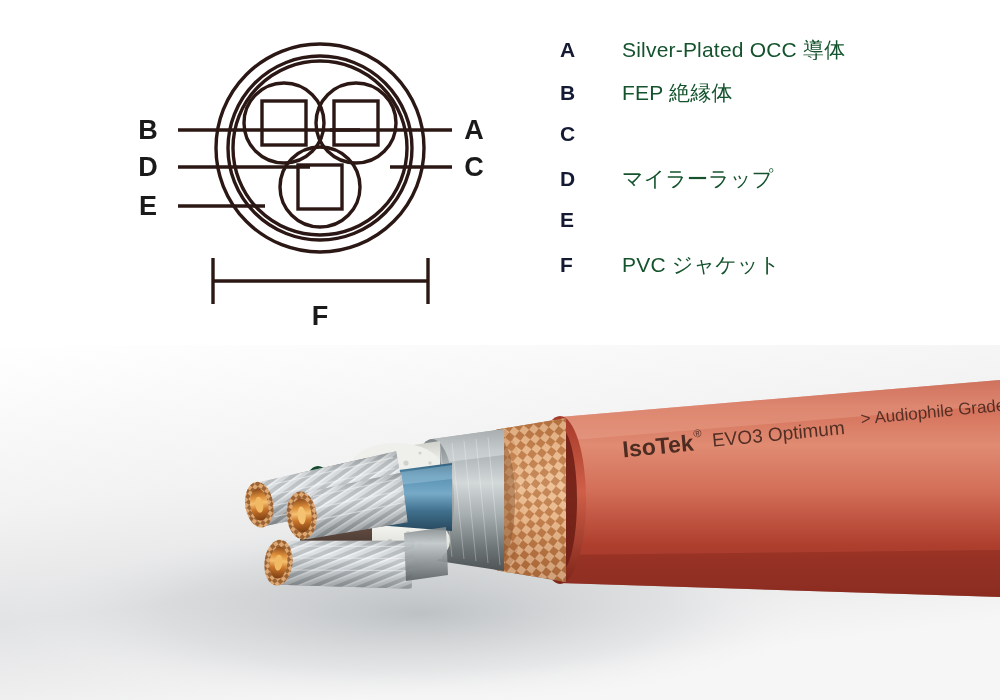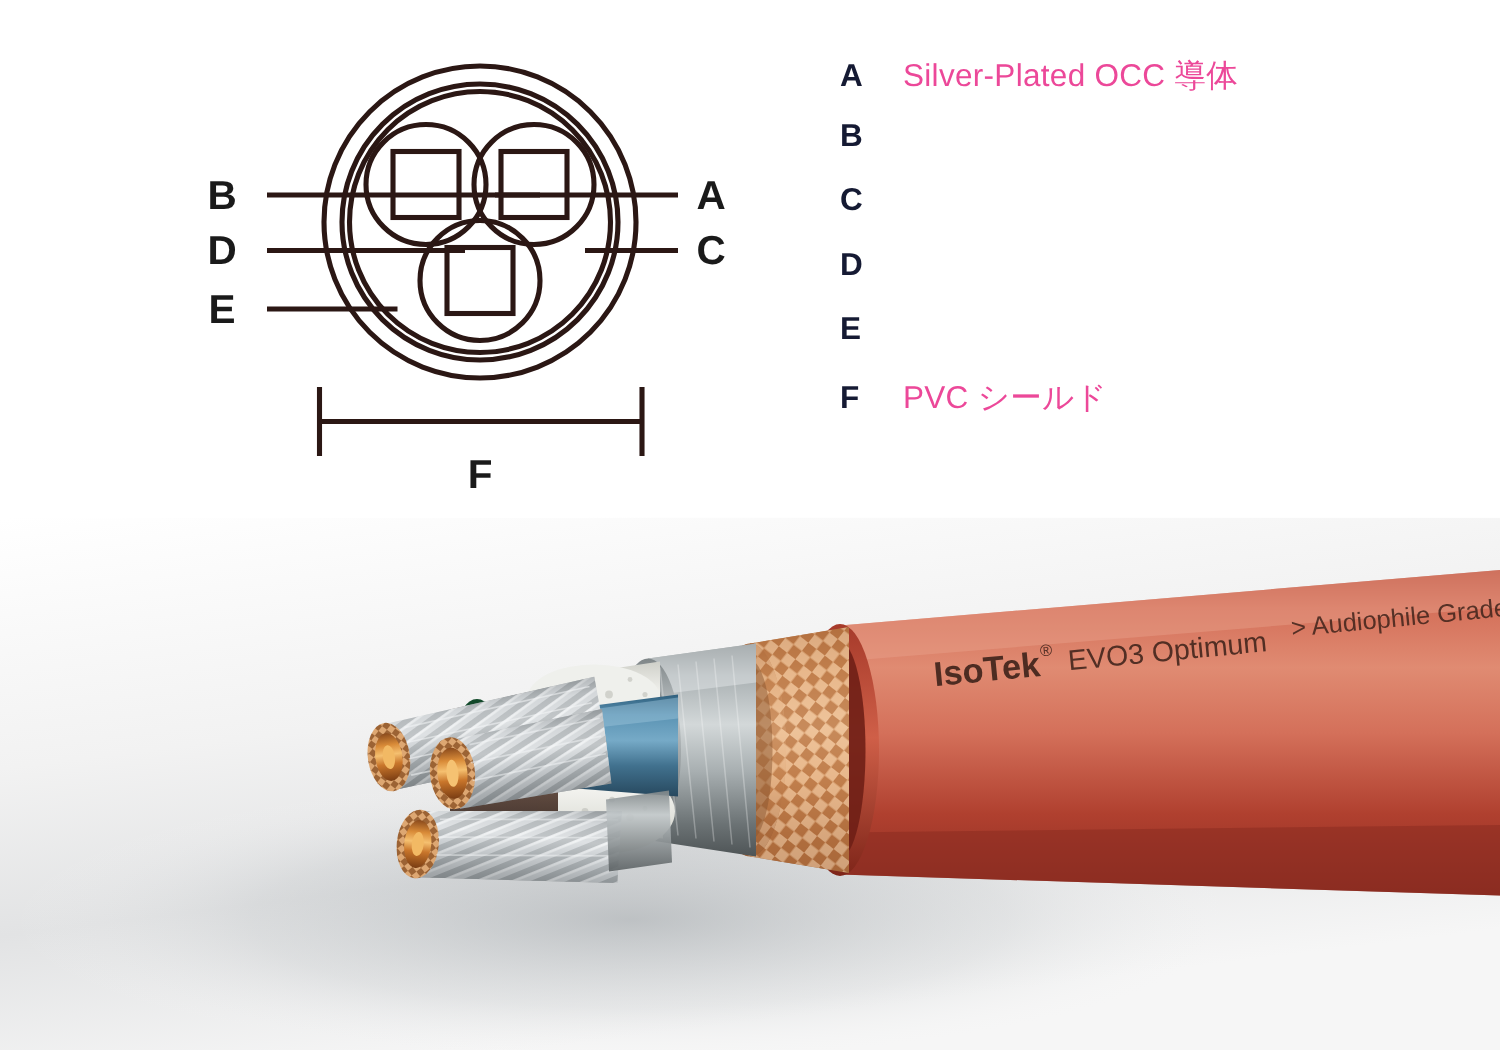--- a/index.html
+++ b/index.html
@@ -19,22 +19,22 @@
 
   
   #legend{position:absolute;left:560px;top:36px;width:430px;}
   .legend-row{display:flex;align-items:baseline;height:43px;}
   .legend-letter{
     width:42px;flex:0 0 42px;
     font-size:21px;font-weight:bold;color:#151a33;
     text-align:left;letter-spacing:.5px;
   }
   .legend-text{
-    font-size:21px;color:#ec4899;font-weight:400;
-    white-space:nowrap;letter-spacing:.2px;
+    font-size:21px;color:#14532d;font-weight:400;
+    white-space:nowrap;letter-spacing:.2px;margin-left:20px;
   }
 
   
   #photo{position:absolute;left:0;top:345px;width:1000px;height:355px;overflow:hidden;}
   #photo svg{display:block;}
 </style>
 </head>
 <body>
 
 <div id="stage">
@@ -78,33 +78,35 @@
     </svg>
   </div>
 
   <div id="legend">
     <div class="legend-row">
       <div class="legend-letter">A</div>
       <div class="legend-text">Silver-Plated OCC 導体</div>
     </div>
     <div class="legend-row">
       <div class="legend-letter">B</div>
+      <div class="legend-text">FEP 絶縁体</div>
     </div>
     <div class="legend-row">
       <div class="legend-letter">C</div>
     </div>
     <div class="legend-row">
       <div class="legend-letter">D</div>
+      <div class="legend-text">マイラーラップ</div>
     </div>
     <div class="legend-row">
       <div class="legend-letter">E</div>
     </div>
     <div class="legend-row">
       <div class="legend-letter">F</div>
-      <div class="legend-text">PVC シールド</div>
+      <div class="legend-text">PVC ジャケット</div>
     </div>
   </div>
 
   <div id="photo">
     <svg width="1000" height="355" viewBox="0 0 1000 355" xmlns="http://www.w3.org/2000/svg">
       <defs>
 
         <linearGradient id="bgGrad" x1="0" y1="0" x2="0.35" y2="1">
           <stop offset="0%" stop-color="#ffffff"></stop>
           <stop offset="42%" stop-color="#f2f2f2"></stop>

